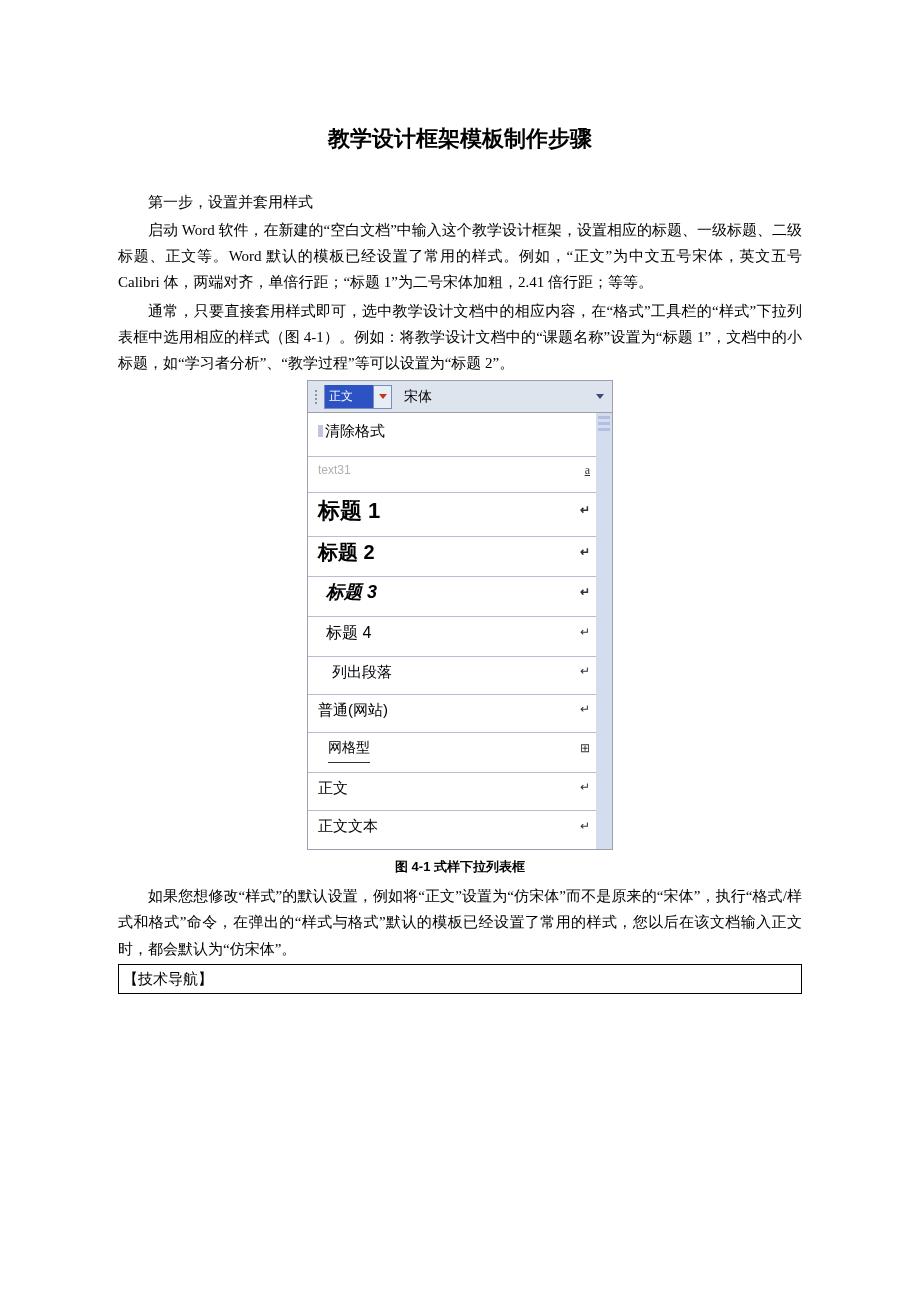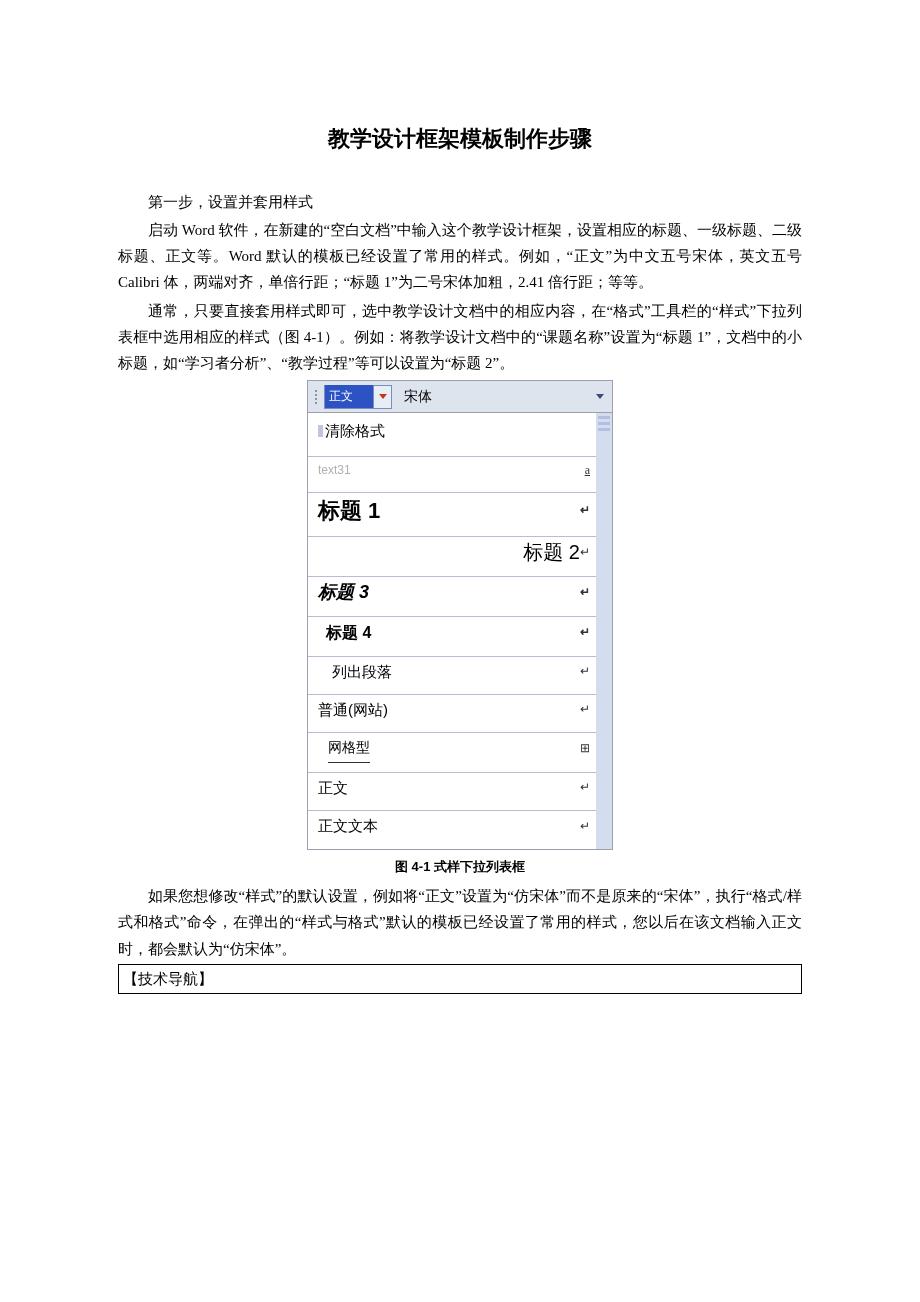--- a/index.html
+++ b/index.html
@@ -97,24 +97,24 @@
       border-bottom: 1px solid #b6bfd2;
       padding: 0 6px 8px 10px;
       background: #fff;
     }
     .style-item .label { font-family: "SimSun","Microsoft YaHei",sans-serif; }
     .style-item .mark { font-size: 12px; color: #333; }
     .item-clear { height: 44px; font-size: 15px; }
     .item-text31 { height: 36px; font-size: 12px; color: #b0b0b0; }
     .item-text31 .mark { text-decoration: underline; color: #333; }
     .item-h1 { height: 44px; font-size: 22px; font-weight: bold;}
-    .item-h2 { height: 40px; font-size: 20px; font-weight: normal; justify-content: flex-end; }
+    .item-h2 { height: 40px; font-size: 20px; font-weight: bold; }
     .item-h3 { height: 40px; font-size: 18px; font-weight: bold; }
-    .item-h3 .label { font-style: italic; }
-    .item-h4 { height: 40px; font-size: 16px; font-weight: bold; padding-left: 18px; text-align: center; }
+    .item-h3 .label { font-style: italic; margin-left: 8px; }
+    .item-h4 { height: 40px; font-size: 16px; font-weight: normal; padding-left: 18px; text-align: center; }
     .item-list { height: 38px; font-size: 15px; padding-left: 24px; align-items: center; }
     .item-web { height: 38px; font-size: 15px; }
     .item-grid { height: 40px; font-size: 14px; padding-left: 20px; }
     .item-grid .label { border-bottom: 1px solid #333; padding-bottom: 2px; }
     .item-body { height: 38px; font-size: 15px; }
     .item-bodytext { height: 38px; font-size: 15px; border-bottom: none; gap: 22px; }
     .grid-icon { font-size: 13px; }
     .caption {
       text-align: center;
       font-family: "SimHei","黑体",sans-serif;

